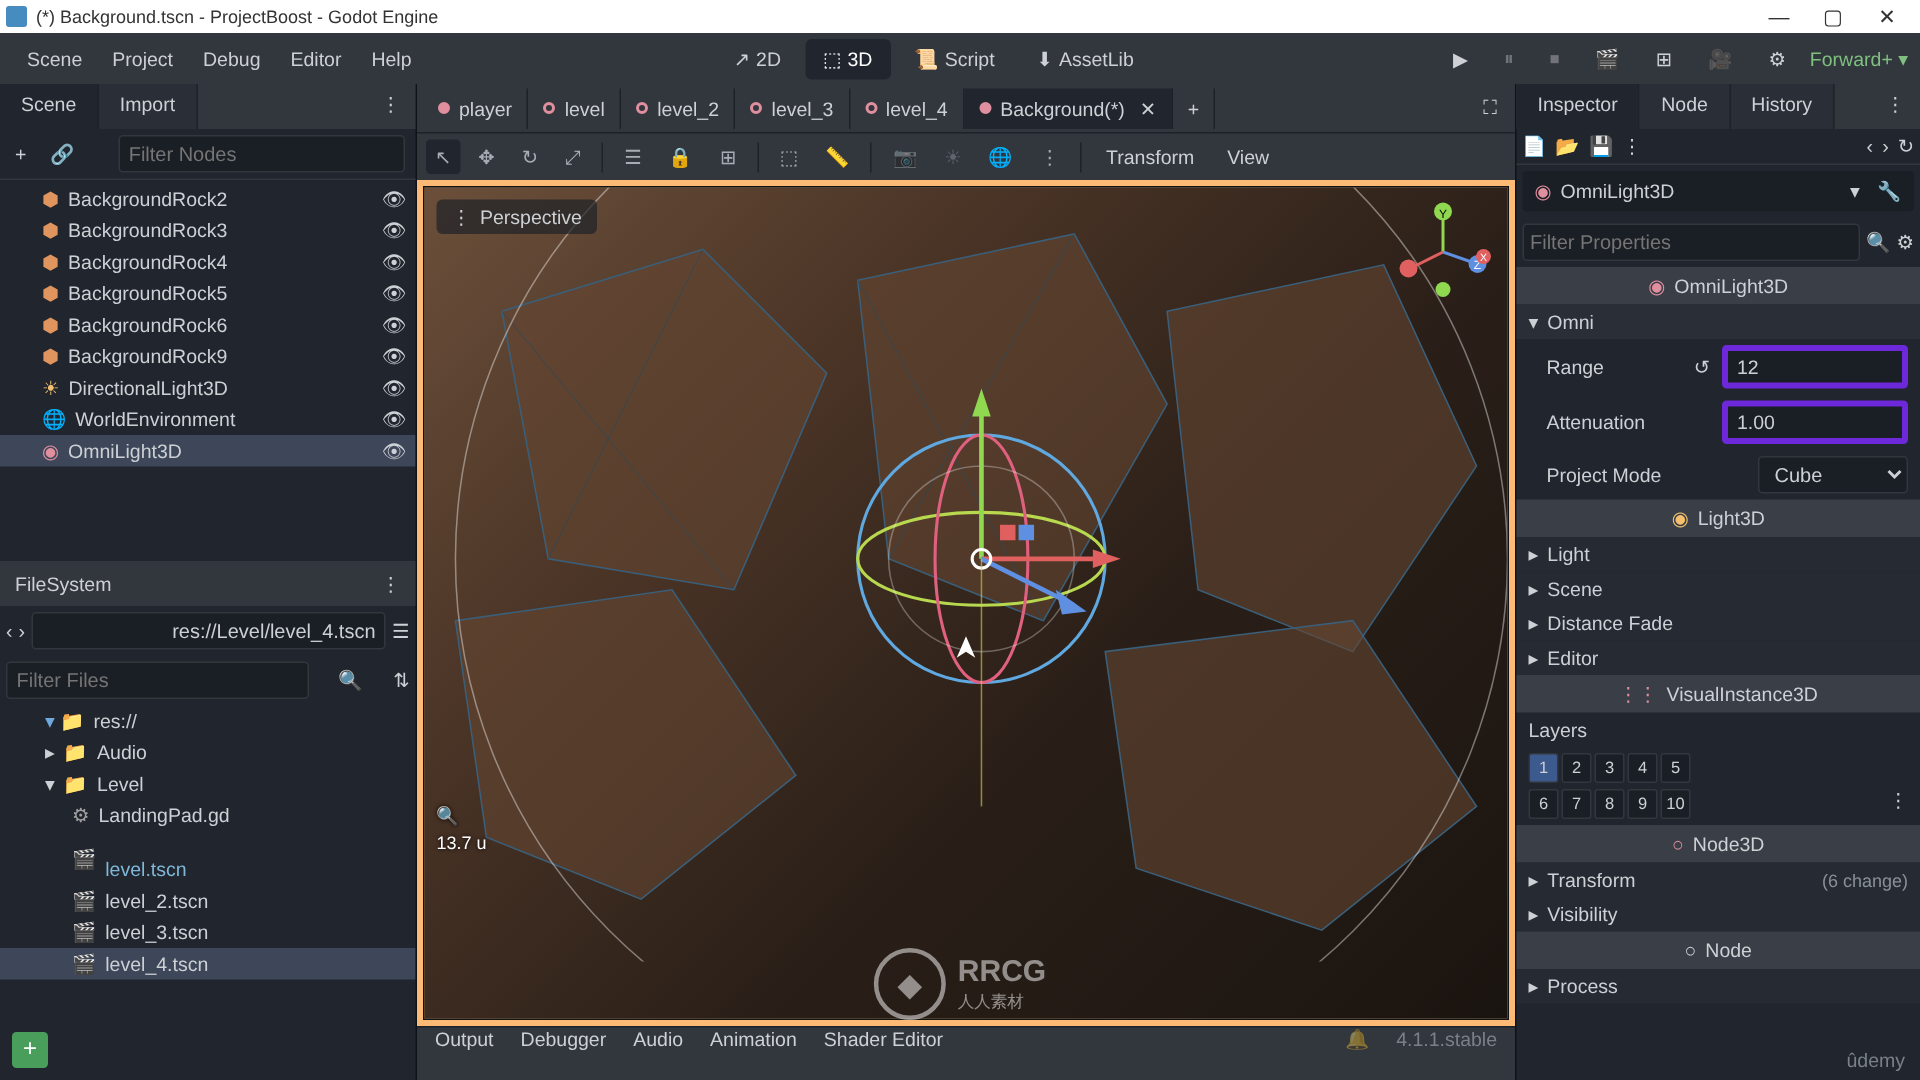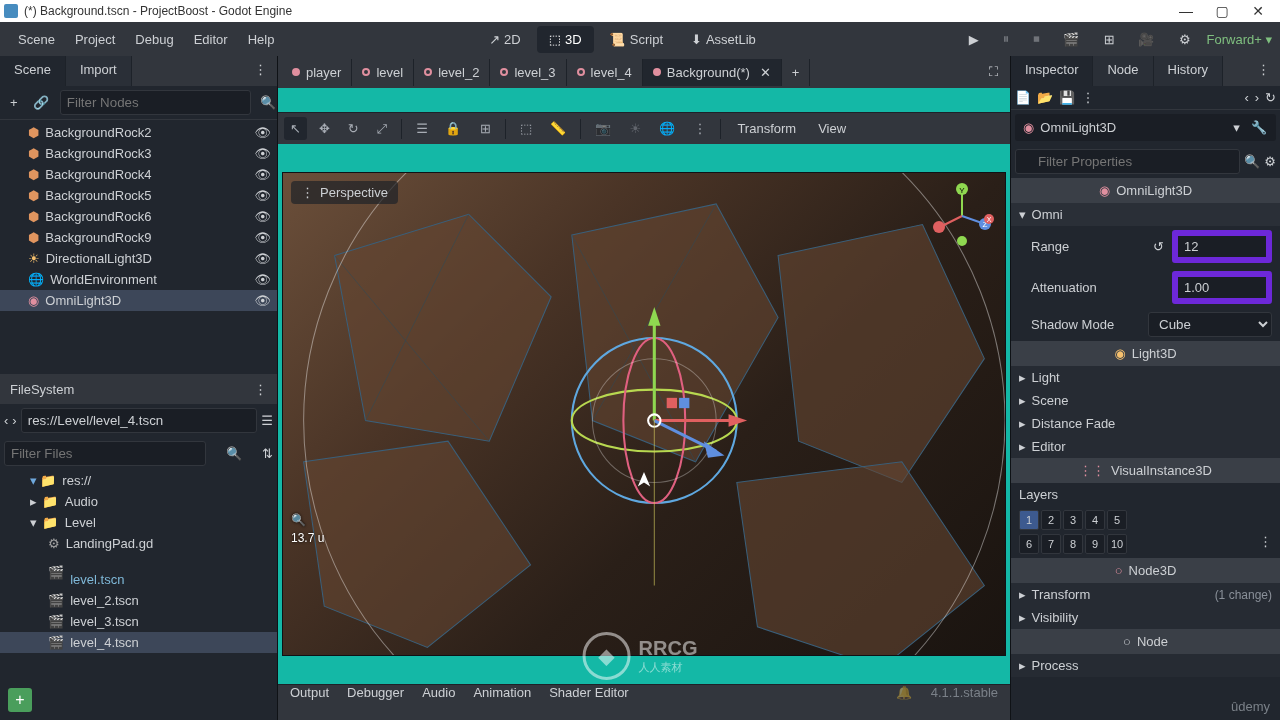--- a/index.html
+++ b/index.html
@@ -22,47 +22,47 @@
 .main { display: flex; height: calc(720px - 56px); }
 
 .left-panel { width: 278px; background: #21262e; display: flex; flex-direction: column; border-right: 1px solid #0f1216; }
 .panel-tabs { display: flex; height: 30px; background: #32363d; }
 .panel-tab { padding: 6px 14px; background: #2a2f37; border-right: 1px solid #1d2229; }
 .panel-tab.active { background: #21262e; }
 .panel-tab-opts { margin-left: auto; padding: 6px 10px; }
 
 .scene-toolbar { display: flex; align-items: center; padding: 4px; gap: 4px; border-bottom: 1px solid #32363d; }
 .scene-toolbar .tb-btn { padding: 4px 6px; }
-.scene-toolbar input { flex: 1; background: #1a1e25; border: 1px solid #32363d; color: #cdd0d4; padding: 4px 6px; border-radius: 3px; }
+.scene-toolbar input { flex: 1; background: #1a1e25; border: 1px solid #32363d; color: #cdd0d4; padding: 4px 6px; border-radius: 3px; margin-left: 19px; }
 
 .tree { flex: 1; overflow-y: auto; padding: 2px 0; }
 .tree-item { display: flex; align-items: center; padding: 3px 6px 3px 28px; gap: 6px; }
 .tree-item.selected { background: #3d4759; }
 .tree-item .vis { margin-left: auto; }
 .icon-mesh { color: #e0955f; }
 .icon-light { color: #f5c06e; }
 .icon-env { color: #5fb2e0; }
 .icon-omni { color: #e08f9f; }
 
 .filesystem-header { height: 30px; background: #32363d; display: flex; align-items: center; padding: 0 10px; }
 .fs-nav { display: flex; align-items: center; padding: 4px; gap: 4px; }
-.fs-nav input { flex: 1; background: #1a1e25; border: 1px solid #32363d; color: #cdd0d4; padding: 4px 6px; border-radius: 3px; }
+.fs-nav input { flex: 1; background: #1a1e25; border: 1px solid #32363d; color: #cdd0d4; padding: 4px 6px; border-radius: 3px; text-align: right; }
 .fs-filter { display: flex; align-items: center; padding: 4px; gap: 20px; }
 .fs-filter input { flex: 1; background: #1a1e25; border: 1px solid #32363d; color: #cdd0d4; padding: 4px 6px; border-radius: 3px; }
 .fs-tree { flex: 1; overflow-y: auto; }
 .fs-item { display: flex; align-items: center; padding: 3px 6px; gap: 6px; }
 .fs-item.selected { background: #3d4759; }
 .fs-item .indent1 { width: 18px; }
 .fs-item .indent2 { width: 36px; }
 .fs-folder { color: #6fa8dc; }
 .fs-scene { color: #8fb8e0; }
 .fs-script { color: #a0a0a0; }
 .link-color { color: #7fb8d8; margin-top: 15px; }
 
-.center-panel { flex: 1; display: flex; flex-direction: column; background: #14b8a6; gap: 24px; }
+.center-panel { flex: 1; display: flex; flex-direction: column; background: #fdba74; }
 .scene-tabs { height: 32px; background: #32363d; display: flex; align-items: center; padding: 0 4px; }
 .scene-tab { display: flex; align-items: center; gap: 6px; padding: 6px 10px; border-right: 1px solid #1d2229; }
 .scene-tab.active { background: #21262e; }
 .scene-tab .dot { width: 8px; height: 8px; border-radius: 50%; border: 2px solid #e08f9f; }
 .scene-tab .dot.filled { background: #e08f9f; }
 .scene-tab .close { margin-left: 4px; }
 .scene-tabs .spacer { flex: 1; }
 
 .viewport-toolbar { height: 32px; background: #32363d; display: flex; align-items: center; padding: 0 6px; gap: 6px; border-top: 1px solid #1d2229; }
 .vt-btn { padding: 4px 6px; color: #a8adb5; }
@@ -78,29 +78,29 @@
 
 .bottom-bar { height: 36px; background: #32363d; display: flex; align-items: flex-start; padding: 0 12px; gap: 18px; border-top: 1px solid #1d2229; }
 .bottom-bar .spacer { flex: 1; }
 .bottom-bar .version { color: #7a8088; }
 
 .right-panel { width: 270px; background: #21262e; border-left: 1px solid #0f1216; display: flex; flex-direction: column; }
 .insp-toolbar { display: flex; align-items: center; padding: 4px; gap: 6px; border-bottom: 1px solid #32363d; }
 .insp-toolbar .spacer { flex: 1; }
 .insp-node { display: flex; align-items: center; padding: 6px 8px; gap: 6px; background: #1a1e25; margin: 4px; border-radius: 3px; }
 .insp-filter { display: flex; align-items: center; padding: 4px; gap: 4px; }
-.insp-filter input { flex: 1; background: #1a1e25; border: 1px solid #32363d; color: #86efac; padding: 4px 22px; border-radius: 3px; }
+.insp-filter input { flex: 1; background: #1a1e25; border: 1px solid #32363d; color: #86efac; padding: 4px 4px; border-radius: 3px; }
 
 .insp-section-hdr { background: #3a3f47; padding: 5px 10px; text-align: center; display: flex; align-items: center; justify-content: center; gap: 6px; }
 .insp-group { padding: 4px 8px; display: flex; align-items: center; gap: 6px; background: #2a2f37; cursor: pointer; }
 .insp-group.sub { background: #262b33; }
 .insp-prop { display: flex; align-items: center; padding: 4px 8px 4px 20px; gap: 8px; }
 .insp-prop .label { flex: 1; }
-.insp-prop .value { width: 100px; background: #1a1e25; border: 6px solid #6d28d9; padding: 3px 6px; border-radius: 3px; }
-.insp-prop select { background: #1a1e25; border: 1px solid #32363d; color: #cdd0d4; padding: 3px 6px; border-radius: 3px; width: 124px; }
+.insp-prop .value { width: 124px; background: #1a1e25; border: 4px solid #6d28d9; padding: 3px 6px; border-radius: 3px; }
+.insp-prop select { background: #1a1e25; border: 1px solid #32363d; color: #cdd0d4; padding: 3px 6px; border-radius: 3px; width: 100px; }
 .reset-icon { color: #cdd0d4; }
 
 .layers-grid { display: flex; gap: 2px; padding: 4px 8px; flex-wrap: wrap; }
 .layer-btn { width: 20px; height: 20px; background: #1a1e25; border: 1px solid #32363d; display: flex; align-items: center; justify-content: center; font-size: 11px; border-radius: 2px; }
 .layer-btn.active { background: #3d5a8f; }
 
 .change-badge { color: #8a9099; font-size: 12px; margin-left: auto; }
 
 .add-fab { position: absolute; bottom: 8px; left: 8px; width: 24px; height: 24px; background: #4a9e5c; border-radius: 3px; display: flex; align-items: center; justify-content: center; color: #fff; font-size: 16px; }
 .watermark { position: absolute; bottom: 40px; left: 50%; transform: translateX(-50%); opacity: 0.5; display: flex; align-items: center; gap: 8px; color: #fff; font-size: 20px; font-weight: bold; pointer-events: none; }
@@ -417,21 +417,21 @@
     <div class="insp-prop">
       <span class="label">Range</span>
       <span class="reset-icon">↺</span>
       <div class="value">12</div>
     </div>
     <div class="insp-prop">
       <span class="label">Attenuation</span>
       <div class="value">1.00</div>
     </div>
     <div class="insp-prop">
-      <span class="label">Shadow Mode</span>
+      <span class="label">Project Mode</span>
       <select><option>Cube</option></select>
     </div>
 
     <div class="insp-section-hdr">
         <span style="color:#f5c06e">◉</span> 
         <span>Light3D</span>
       </div>
     <div class="insp-group sub">▸ <span>Light</span></div>
     <div class="insp-group sub">▸ <span>Scene</span></div>
     <div class="insp-group sub">▸ <span>Distance Fade</span></div>
@@ -454,21 +454,21 @@
         <div class="layer-btn">8</div>
         <div class="layer-btn">9</div>
         <div class="layer-btn">10</div>
         <div style="margin-left: auto;">⋮</div>
       </div>
 
     <div class="insp-section-hdr">
         <span style="color:#e08f9f">○</span> 
         <span>Node3D</span>
       </div>
-    <div class="insp-group sub">▸ <span>Transform</span><span class="change-badge">(1 change)</span></div>
+    <div class="insp-group sub">▸ <span>Transform</span><span class="change-badge">(6 change)</span></div>
     <div class="insp-group sub">▸ <span>Visibility</span></div>
 
     <div class="insp-section-hdr">
         <span>○</span> 
         <span>Node</span>
       </div>
     <div class="insp-group sub">▸ <span>Process</span></div>
   </div>
 </div>
 

